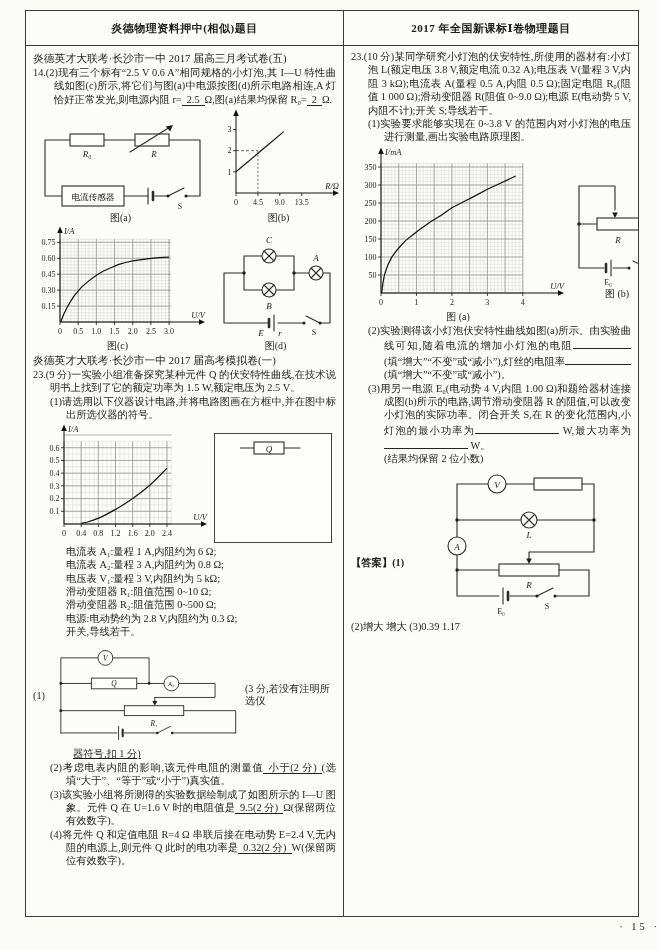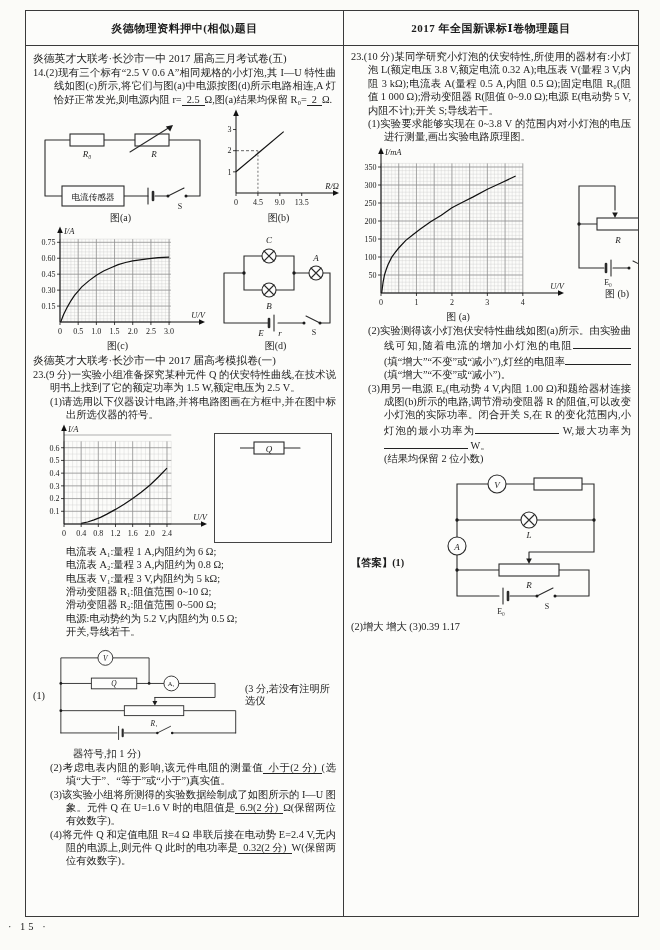--- a/index.html
+++ b/index.html
@@ -29,25 +29,25 @@
   .ublank{display:inline-block;border-bottom:1px solid #222;height:11px;vertical-align:baseline;}
   .w58{width:58px}.w66{width:66px}.w84{width:84px}
   .figrow{display:flex;align-items:flex-end;justify-content:center;gap:6px;margin:2px 0;}
   .figrowc{display:flex;align-items:center;justify-content:flex-start;gap:2px;margin:2px 0;}
   .figcol{display:flex;flex-direction:column;align-items:center;}
   .figcap{font-size:10px;margin-top:0px;text-align:center;line-height:1.1;}
   .qframe{width:116px;height:102px;border:1px solid #444;background:#fdfdfc;
     display:flex;justify-content:center;align-items:flex-start;padding-top:6px;}
   .ansrow{display:flex;align-items:center;gap:1px;margin:1px 0 0 0;}
   .note{width:92px;font-size:10.2px;line-height:1.25;text-align:left;}
-  .note2{margin-left:40px;margin-top:-4px;}
+  .note2{margin-left:40px;margin-top:-4px;text-decoration:underline;}
   .ansblockR{position:relative;margin-top:2px;height:152px;}
   .ansblockR .alabel{position:absolute;left:0;top:78px;font-weight:bold;white-space:nowrap;margin-top:10px;}
   .ansblockR svg{position:absolute;left:78px;top:0;}
-  .pageno{position:absolute;left:8px;right:0;top:921px;text-align:left;
+  .pageno{position:absolute;left:8px;right:0;top:921px;text-align:right;
     font-size:10.5px;letter-spacing:3px;}
   svg text{font-family:"Liberation Serif","DejaVu Serif",serif;fill:#1b1b1b;}
   .clabel{font-size:9px;font-style:italic;}
   .csmall{font-size:8px;}
   .cplain{font-size:8.6px;}
   .cw{stroke:#2b2b2b;stroke-width:1.1;fill:none;stroke-linecap:round;}
   .cb{fill:#fdfdfc;stroke:#2b2b2b;stroke-width:1.1;}
   .thick{stroke-width:2.6;}
   .dot{fill:#1b1b1b;stroke:none;}
   .chartbox{display:block;}
@@ -377,21 +377,21 @@
           </svg>
         </div>
       </div>
 
       <div class="ind">
         <div>电流表 A₁:量程 1 A,内阻约为 6 Ω;</div>
         <div>电流表 A₂:量程 3 A,内阻约为 0.8 Ω;</div>
         <div>电压表 V₁:量程 3 V,内阻约为 5 kΩ;</div>
         <div>滑动变阻器 R₁:阻值范围 0~10 Ω;</div>
         <div>滑动变阻器 R₂:阻值范围 0~500 Ω;</div>
-        <div>电源:电动势约为 5.2 V,内阻约为 0.5 Ω;</div>
+        <div>电源:电动势约为 2.8 V,内阻约为 0.3 Ω;</div>
         <div>开关,导线若干。</div>
       </div>
 
       <div class="ansrow">
         <span>(1)</span>
         <svg width="200" height="112" viewBox="0 0 240 118">
           <path class="cw" d="M18,45 V14 H63 M81,14 H125 V45 M18,45 H55 M110,45 H143 M161,45 H205 V62 H132 M18,45 V105 M18,78 H95 M167,78 H230 V105 M18,105 H86 M95,105 H135 M153,105 H230"></path>
           <g>
             <circle class="cb" cx="72" cy="14" r="9"></circle>
             <text class="clabel" x="72" y="17.5" text-anchor="middle">V</text>
@@ -421,21 +421,21 @@
           </g>
           <circle class="dot" cx="18" cy="45" r="1.7"></circle>
             <circle class="dot" cx="125" cy="45" r="1.7"></circle>
             <circle class="dot" cx="18" cy="78" r="1.7"></circle>
         </svg>
         <div class="note">(3 分,若没有注明所选仪</div>
       </div>
       <div class="note2">器符号,扣 1 分)</div>
 
       <div class="hsub"><span>(2)考虑电表内阻的影响,该元件电阻的测量值</span><span class="ans">小于(2 分)</span><span>(选填“大于”、“等于”或“小于”)真实值。</span></div>
-      <div class="hsub"><span>(3)该实验小组将所测得的实验数据绘制成了如图所示的 I—U 图象。元件 Q 在 U=1.6 V 时的电阻值是</span><span class="ans">6.9(2 分)</span><span>Ω(保留两位有效数字)。</span></div>
+      <div class="hsub"><span>(3)该实验小组将所测得的实验数据绘制成了如图所示的 I—U 图象。元件 Q 在 U=1.6 V 时的电阻值是</span><span class="ans">9.5(2 分)</span><span>Ω(保留两位有效数字)。</span></div>
       <div class="hsub"><span>(4)将元件 Q 和定值电阻 R=4 Ω 串联后接在电动势 E=2.4 V,无内阻的电源上,则元件 Q 此时的电功率是</span><span class="ans">0.32(2 分)</span><span>W(保留两位有效数字)。</span></div>
     </div>
 
     <div class="col colR">
       <div class="h23">23.(10 分)某同学研究小灯泡的伏安特性,所使用的器材有:小灯泡 L(额定电压 3.8 V,额定电流 0.32 A);电压表 V(量程 3 V,内阻 3 kΩ);电流表 A(量程 0.5 A,内阻 0.5 Ω);固定电阻 R₀(阻值 1 000 Ω);滑动变阻器 R(阻值 0~9.0 Ω);电源 E(电动势 5 V,内阻不计);开关 S;导线若干。</div>
       <div class="hsub">(1)实验要求能够实现在 0~3.8 V 的范围内对小灯泡的电压进行测量,画出实验电路原理图。</div>
 
       <div class="figrowc">
         <div class="figcol">
           <div class="chartbox"><svg width="214" height="162">

